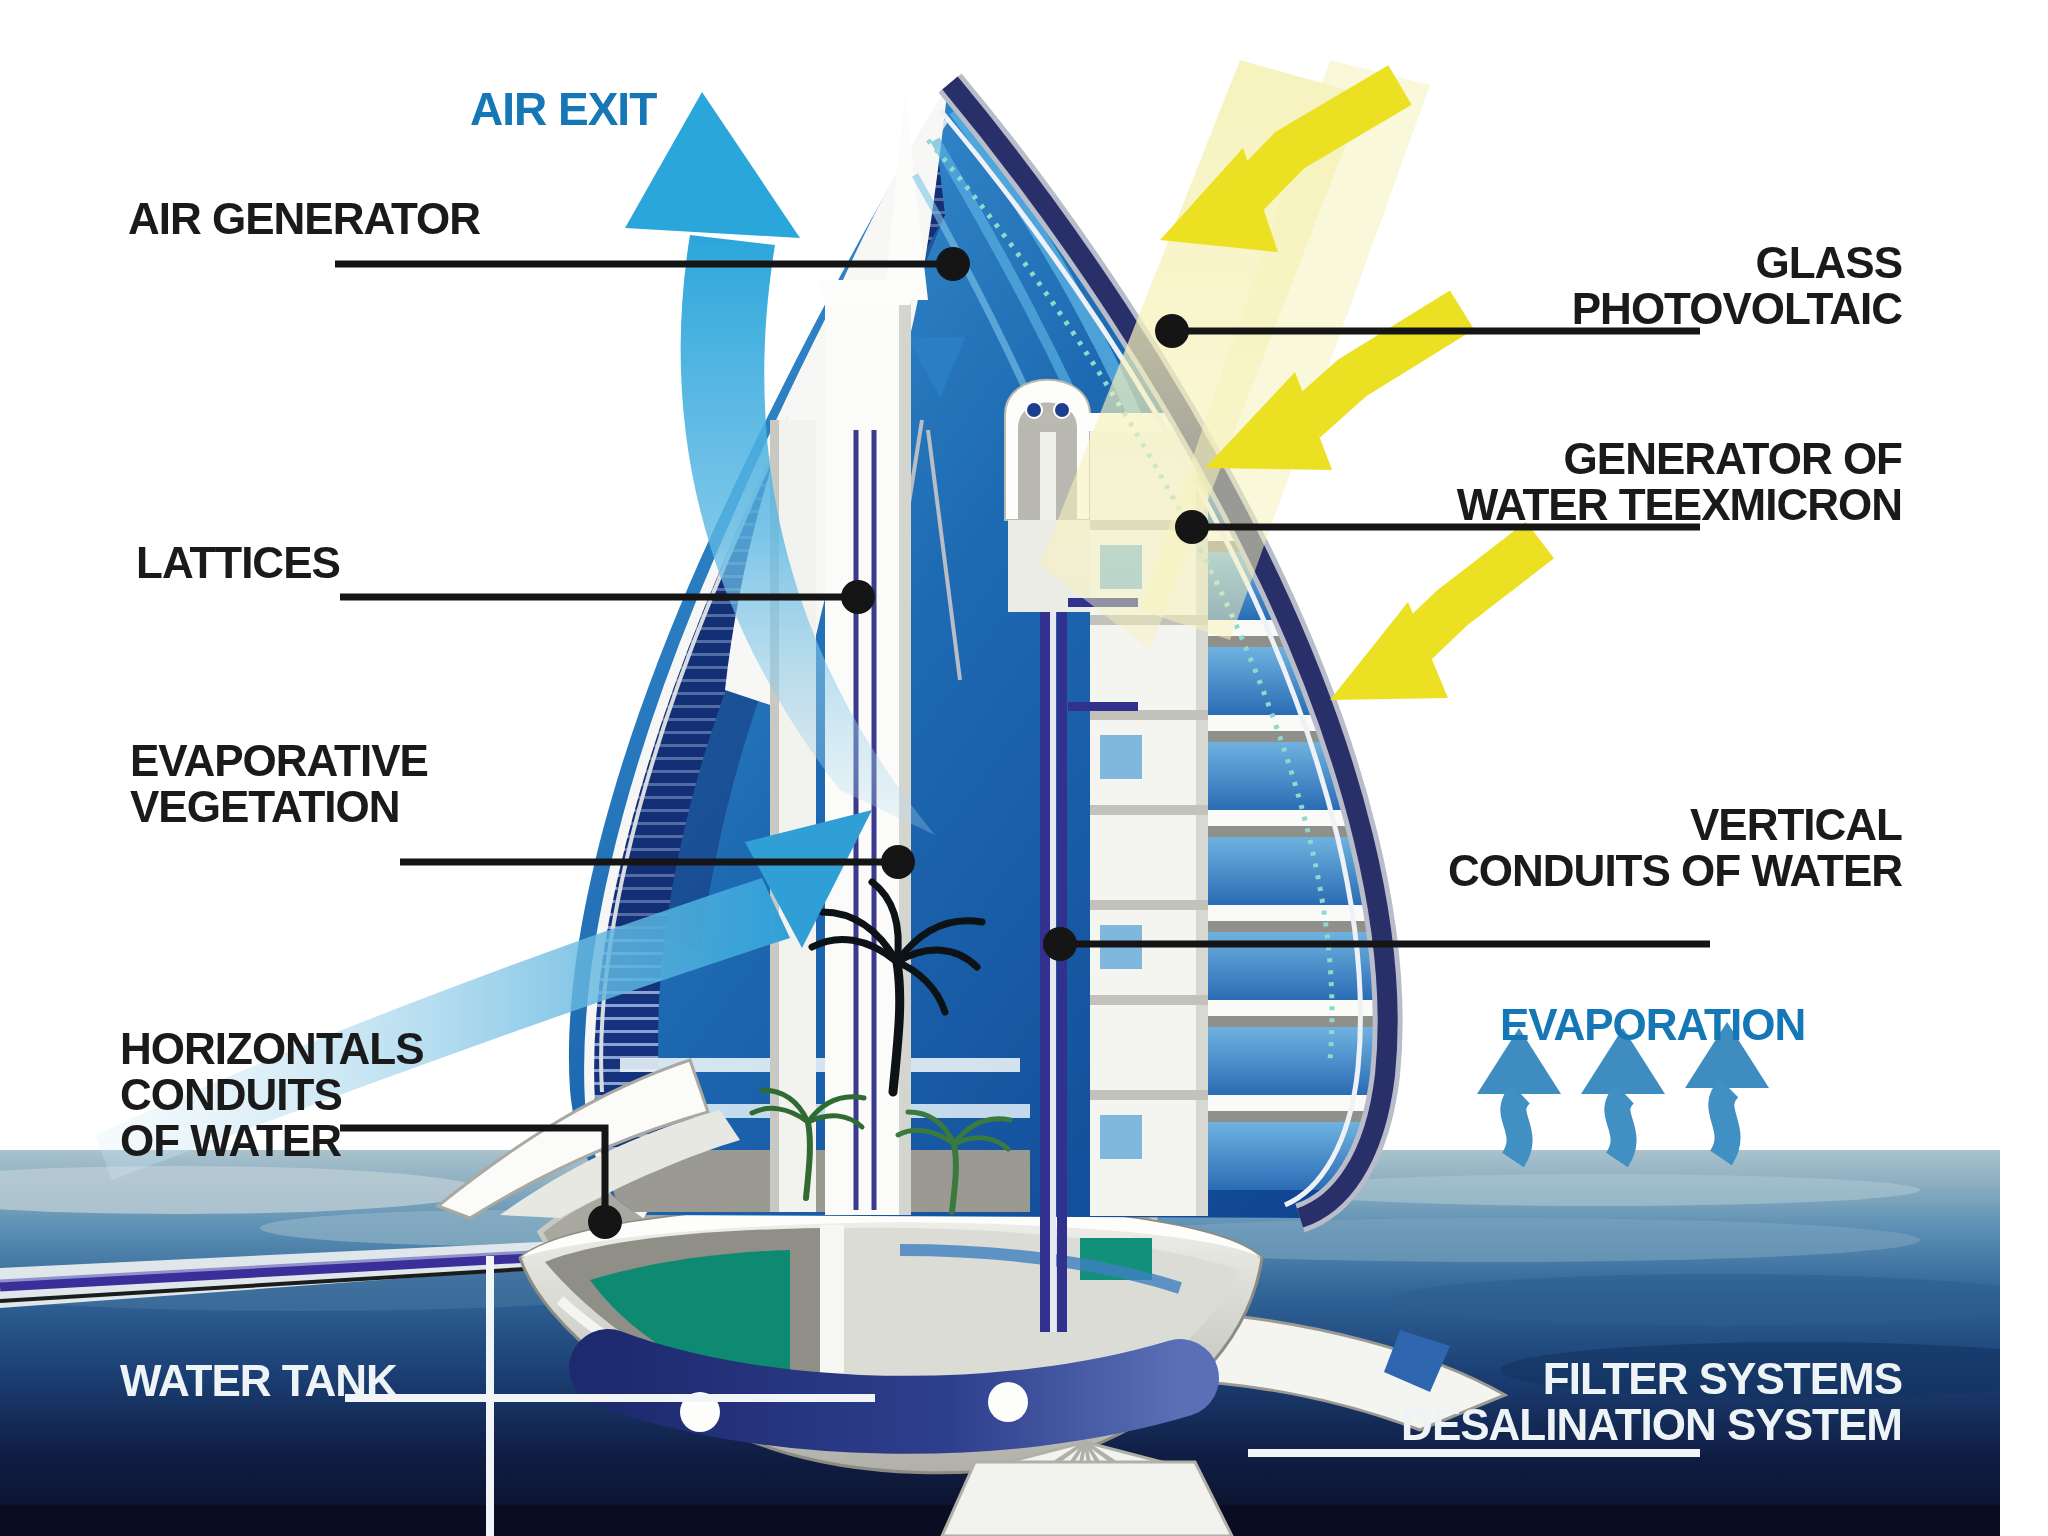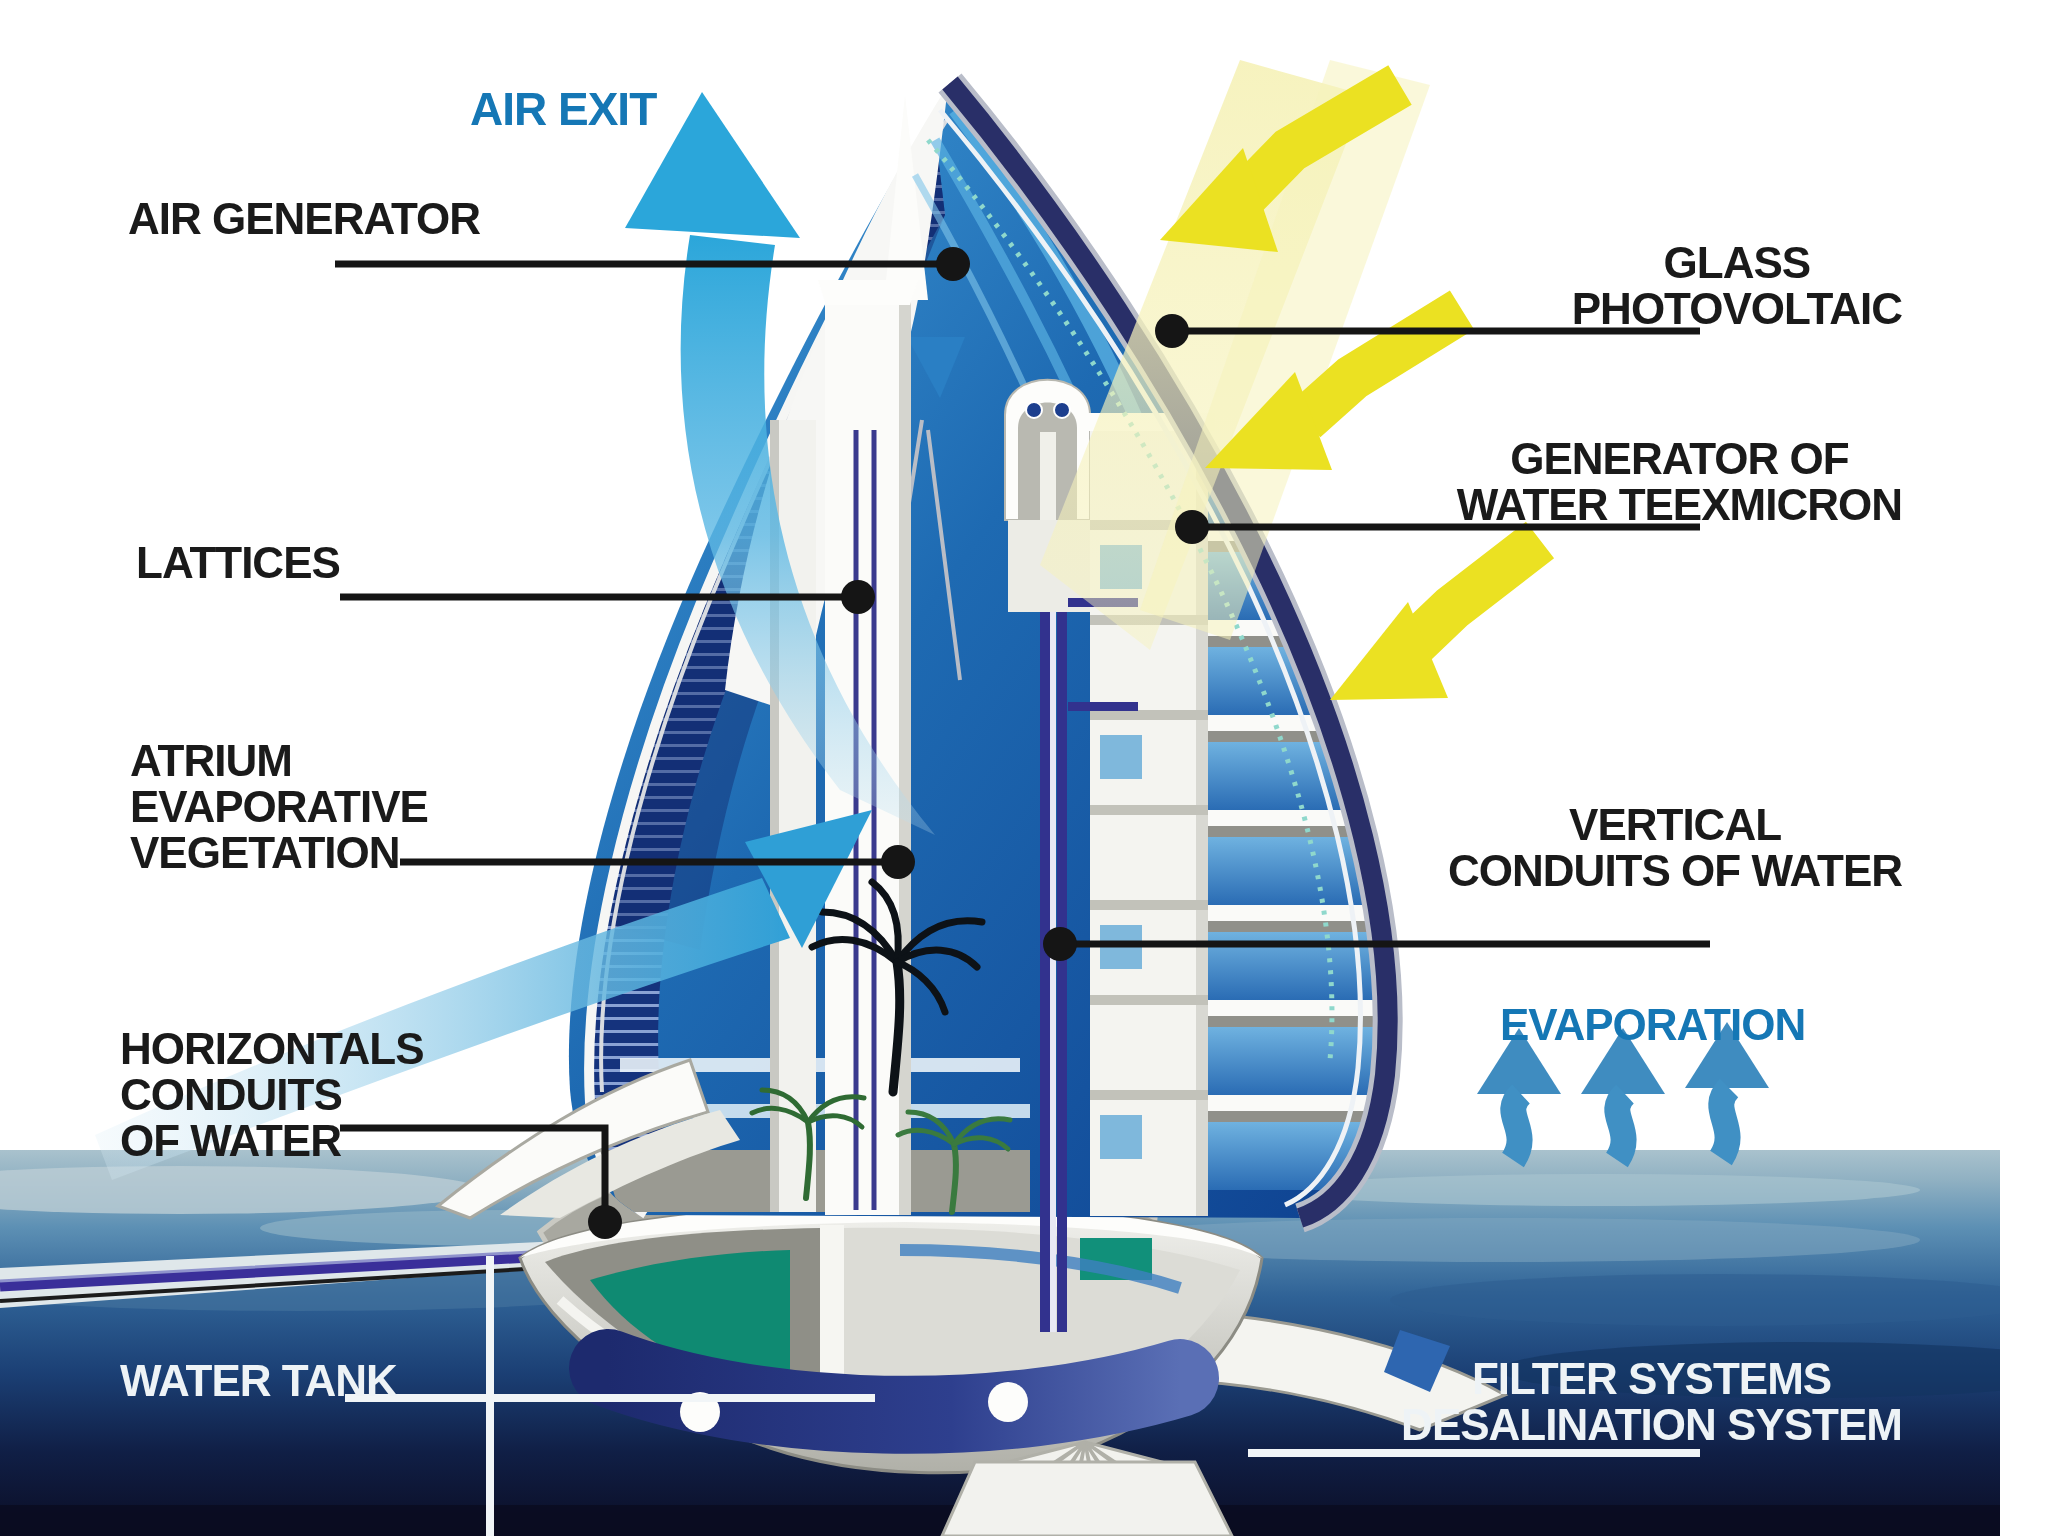--- a/index.html
+++ b/index.html
@@ -3,21 +3,21 @@
 <meta charset="utf-8">
 <style>
   html,body{margin:0;padding:0;background:#ffffff;}
   #stage{position:relative;width:2000px;height:1536px;overflow:hidden;background:#ffffff;
          font-family:"Liberation Sans", sans-serif;}
   #art{position:absolute;left:0;top:0;width:2048px;height:1536px;}
   .lbl{position:absolute;font-weight:700;font-size:44px;line-height:46px;
        letter-spacing:-1px;color:#1a1a1a;white-space:nowrap;}
   .lbl.blue{color:#1577b5;}
   .lbl.white{color:#eef3f6;}
-  .lbl.right{text-align:center;}
+  .lbl.right{text-align:right;}
   .lbl.big{font-size:46px;}
 </style>
 </head>
 <body>
 
 <div id="stage">
 
 <svg id="art" viewBox="0 0 2048 1536" aria-hidden="true">
   <defs>
     <linearGradient id="seaG" x1="0" y1="1150" x2="0" y2="1536" gradientUnits="userSpaceOnUse">
@@ -339,21 +339,20 @@
 </div>
 
 <div class="lbl right" style="right:98px;top:436px">
   <div>GENERATOR OF</div>
   <div>WATER TEEXMICRON</div>
 </div>
 
 <div class="lbl" style="left:136px;top:540px">LATTICES</div>
 
 <div class="lbl" style="left:130px;top:738px">
-  <div>ATRIUM</div>
   <div>EVAPORATIVE</div>
   <div>VEGETATION</div>
 </div>
 
 <div class="lbl right" style="right:98px;top:802px">
   <div>VERTICAL</div>
   <div>CONDUITS OF WATER</div>
 </div>
 
 

